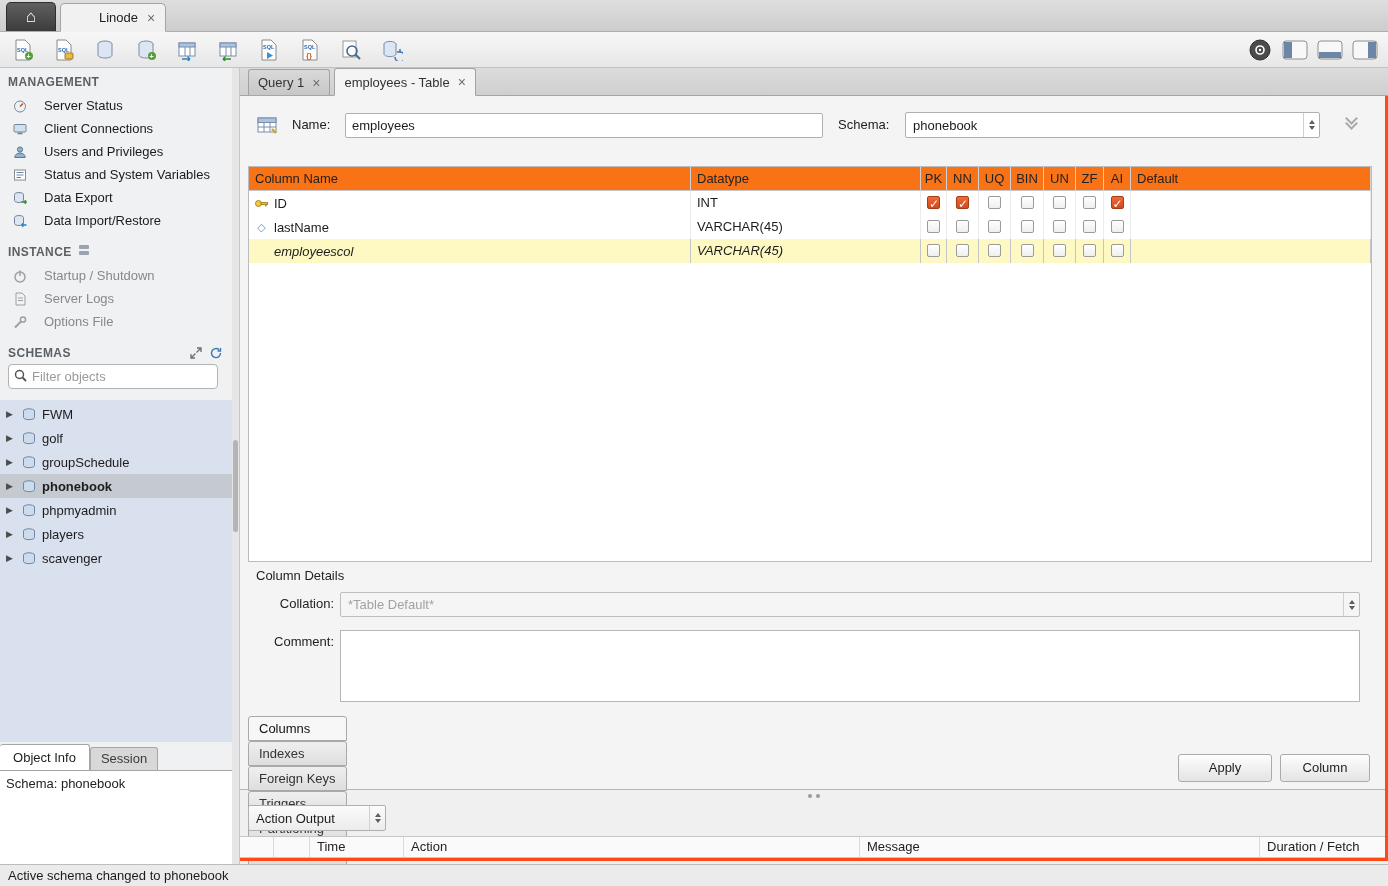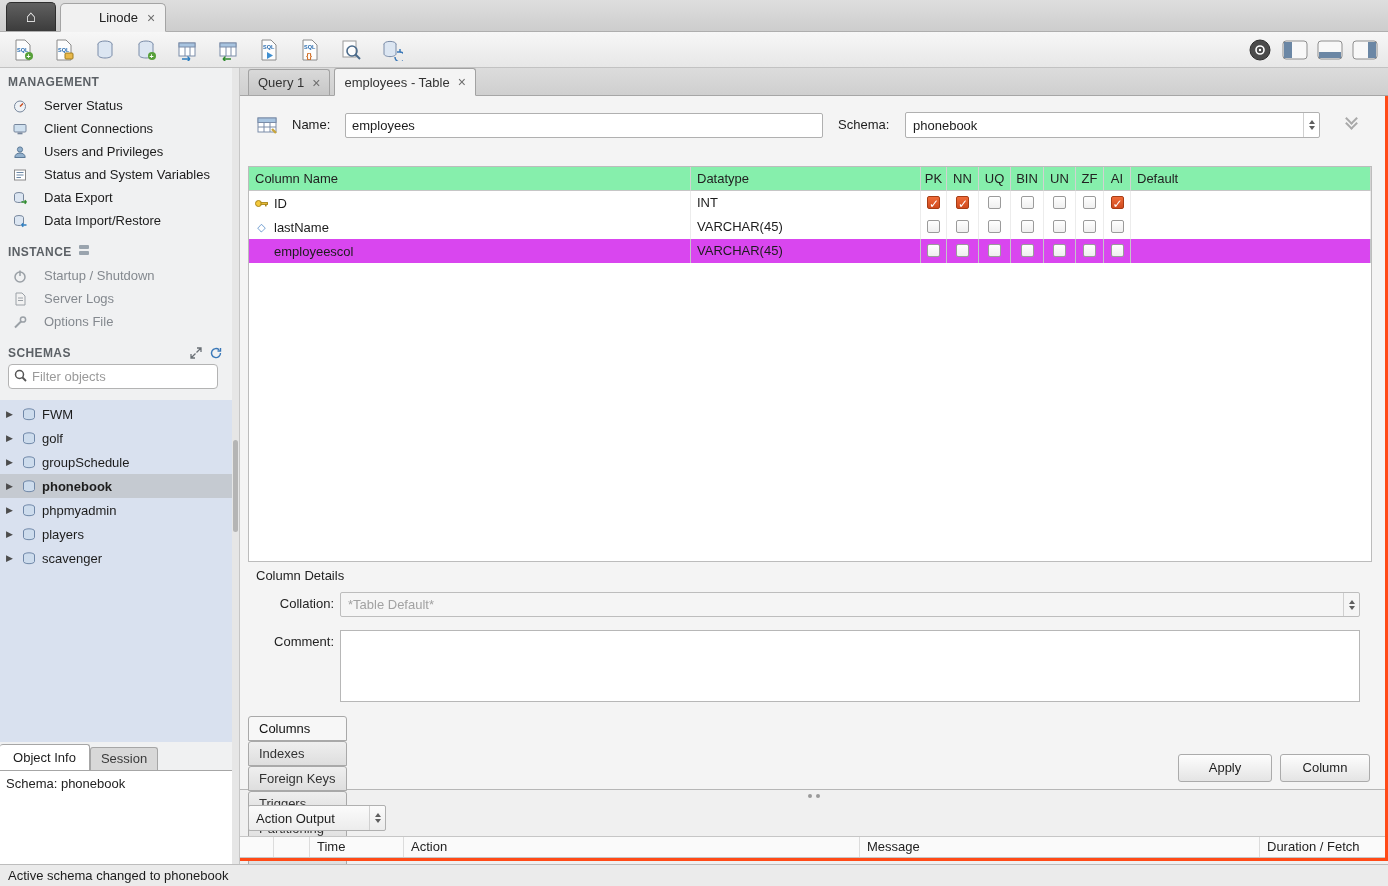--- a/index.html
+++ b/index.html
@@ -67,29 +67,29 @@
   .combo .ctext { flex:1; padding-left:7px; color:#1c1c1c; }
   .stepper { width:16px; height:100%; border-left:1px solid #d0d0d0; display:flex; flex-direction:column; align-items:center; justify-content:center; gap:2px; }
   .tri-up { width:0; height:0; border-left:3.5px solid transparent; border-right:3.5px solid transparent; border-bottom:4.5px solid #5e5e5e; }
   .tri-dn { width:0; height:0; border-left:3.5px solid transparent; border-right:3.5px solid transparent; border-top:4.5px solid #5e5e5e; }
   .dblchev { position:absolute; left:1100px; top:4px; width:22px; height:24px; }
   .chev { width:9px; height:9px; border-right:2px solid #a9a9a9; border-bottom:2px solid #a9a9a9; transform:rotate(45deg); margin:0 auto; }
   .chev + .chev { margin-top:-4px; }
 
   
   .grid { position:absolute; left:8px; top:70px; width:1124px; height:396px; background:#fff; border:1px solid #bcbcbc; overflow:hidden; }
-  .ghead { display:flex; height:24px; background:#86efac; border-bottom:1px solid #c6c6c6; }
+  .ghead { display:flex; height:24px; background:#f97316; border-bottom:1px solid #c6c6c6; }
   .ghead .cell { color:#222; }
   .cell { height:24px; line-height:23px; border-right:1px solid #e2e2e2; overflow:hidden; white-space:nowrap; }
   .ghead .cell { border-right:1px solid #d2d2d2; }
   .cell.txt { padding-left:6px; }
   .cell.ctr { text-align:center; padding:0; }
   .w-name{width:442px;} .w-type{width:230px;} .w-pk{width:26px;} .w-nn{width:32px;} .w-uq{width:32px;} .w-bin{width:33px;} .w-un{width:32px;} .w-zf{width:28px;} .w-ai{width:27px;} .w-def{flex:1; border-right:none;}
   .grow { display:flex; height:24px; background:#fff; }
-  .grow.selected { background:#d946ef; }
+  .grow.selected { background:#fef9c3;font-style:italic; }
   .grow .cell { border-right:1px solid #ececec; }
   .grow.selected .cell { border-right:1px solid #c3c5c8; }
   .namecell { display:flex; align-items:center; gap:5px; padding-left:5px; }
   .rowicon { width:15px; height:15px; display:inline-flex; align-items:center; justify-content:center; flex:0 0 15px; }
   .diamond { color:#5b8fc9; font-size:11px; }
   .checkbox { width:13px; height:13px; border:1px solid #9b9b9b; border-radius:2px; background:linear-gradient(#ffffff,#efefef); display:inline-block; position:relative; margin-top:5px; }
   .checkbox.checked { background:linear-gradient(#ef6b38,#cf4a1e); border-color:#a73c14; }
   .checkbox.checked::after { content:"✓"; position:absolute; left:1px; top:-4px; color:#fff; font-size:12px; font-weight:bold; }
 
   

